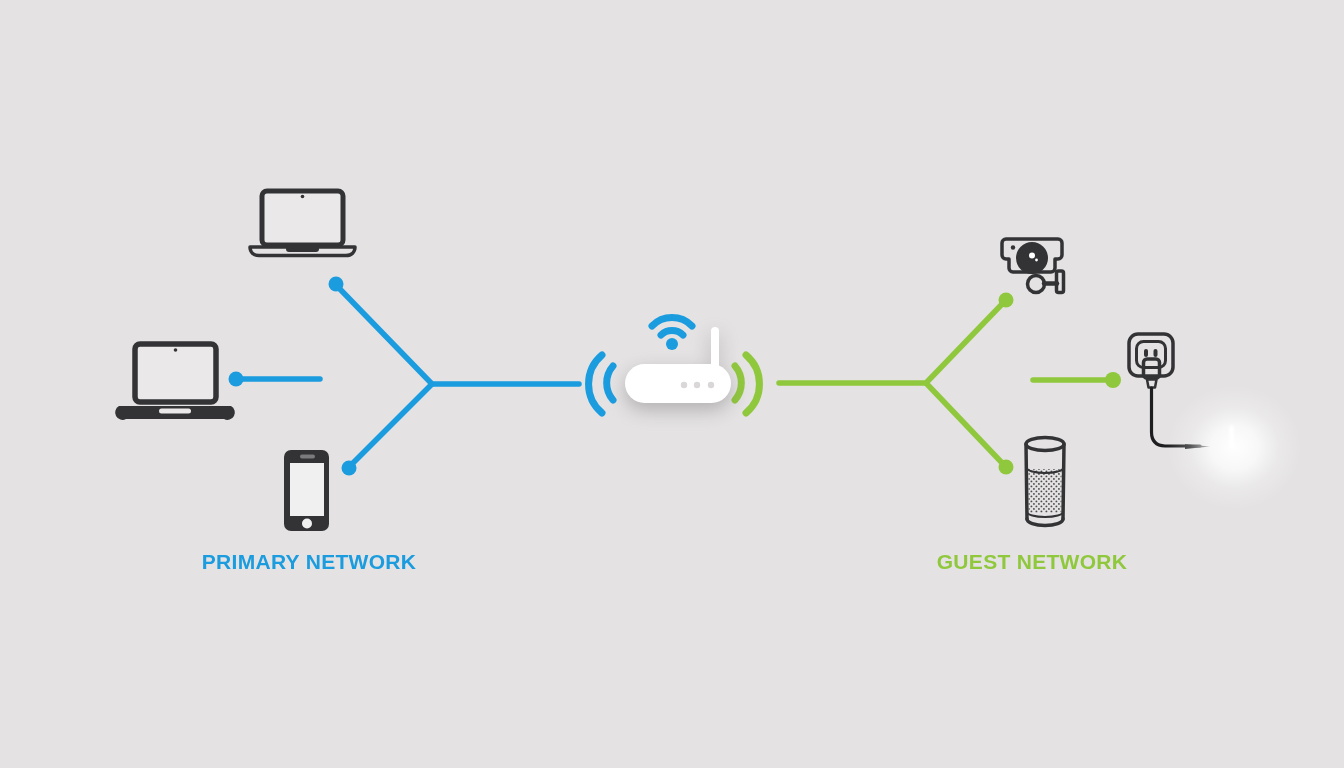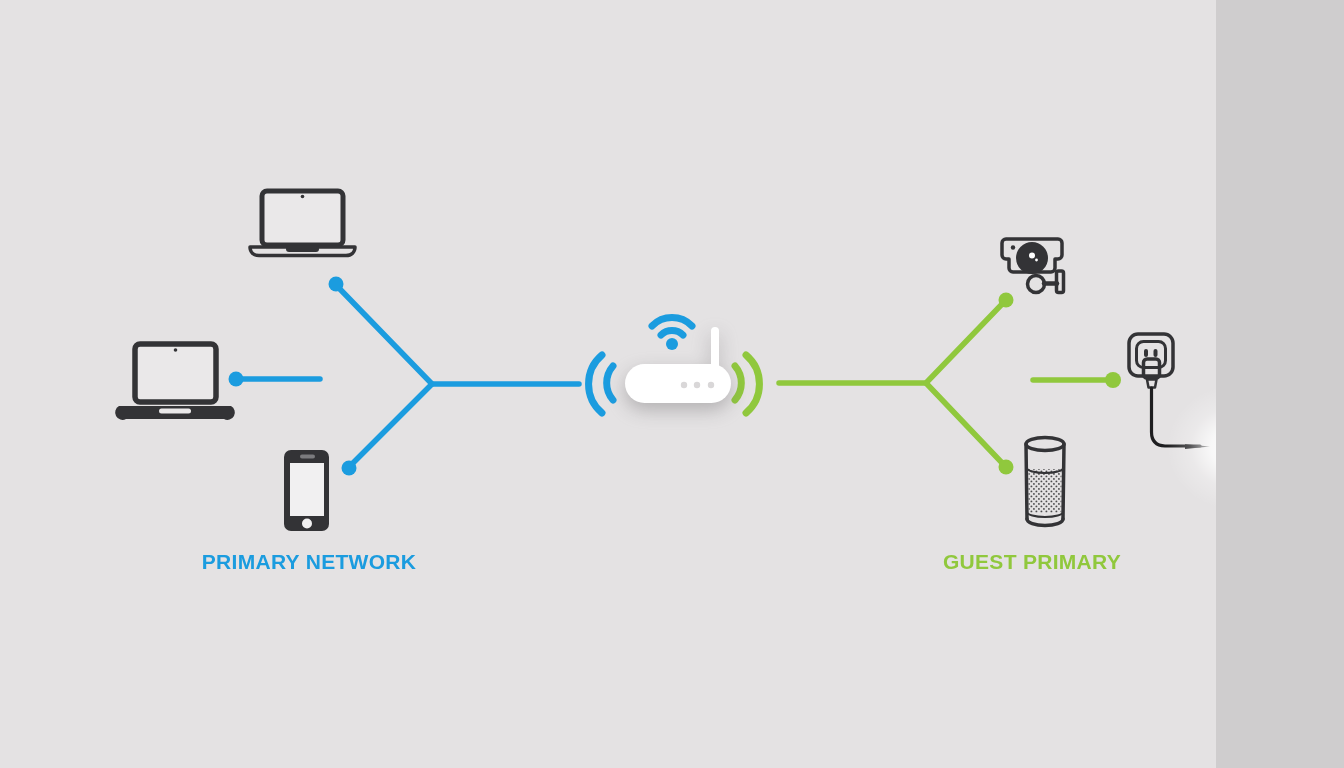--- a/index.html
+++ b/index.html
@@ -2,21 +2,21 @@
 <html style="--primary-blue: #1b9cdf; --guest-green: #90c83d; --device-dark: #333336; --router-white: #ffffff; --router-dots-gray: #d9d7d8; --cord-black: #1e1e20; --scene-bg: #e4e2e3;"><head>
 <meta charset="utf-8">
 <style>
   html,body{margin:0;padding:0;}
   body{
     font-family:"Liberation Sans", sans-serif;
     background:#cfcdce;
   }
   .stage{
     position:relative;
-    width:1216px;
+    width:1344px;
     height:768px;
     background:var(--scene-bg,#e4e2e3);
     overflow:hidden;
   }
   .diagram-svg{position:absolute;left:0;top:0;}
 
   .blue-line{stroke:var(--primary-blue,#1b9cdf);stroke-width:5.5;fill:none;stroke-linecap:round;stroke-linejoin:round;}
   .blue-dot{fill:var(--primary-blue,#1b9cdf);}
   .blue-arc{stroke:var(--primary-blue,#1b9cdf);stroke-width:7;fill:none;stroke-linecap:round;}
   .green-line{stroke:var(--guest-green,#90c83d);stroke-width:5.5;fill:none;stroke-linecap:round;stroke-linejoin:round;}
@@ -169,15 +169,15 @@
       <path d="M1151.5 388 L1151.5 432 Q1151.5 445.5 1165 446 L1200 446" fill="none" stroke="var(--cord-black,#1e1e20)" stroke-width="3.2" stroke-linecap="round"></path>
       <path d="M1185 444.2 L1210 446.5 L1185 449 Z" fill="var(--cord-black,#1e1e20)"></path>
     </g>
   </svg>
 
   <div class="glow"></div>
   <div class="glow-streak"></div>
 
   <div class="net-label primary" style="left:309px; top:550px;">PRIMARY NETWORK</div>
 
-  <div class="net-label guest" style="left:1032px; top:550px;">GUEST PRIMARY</div>
+  <div class="net-label guest" style="left:1032px; top:550px;">GUEST NETWORK</div>
 
 </div>
 
 </body></html>

